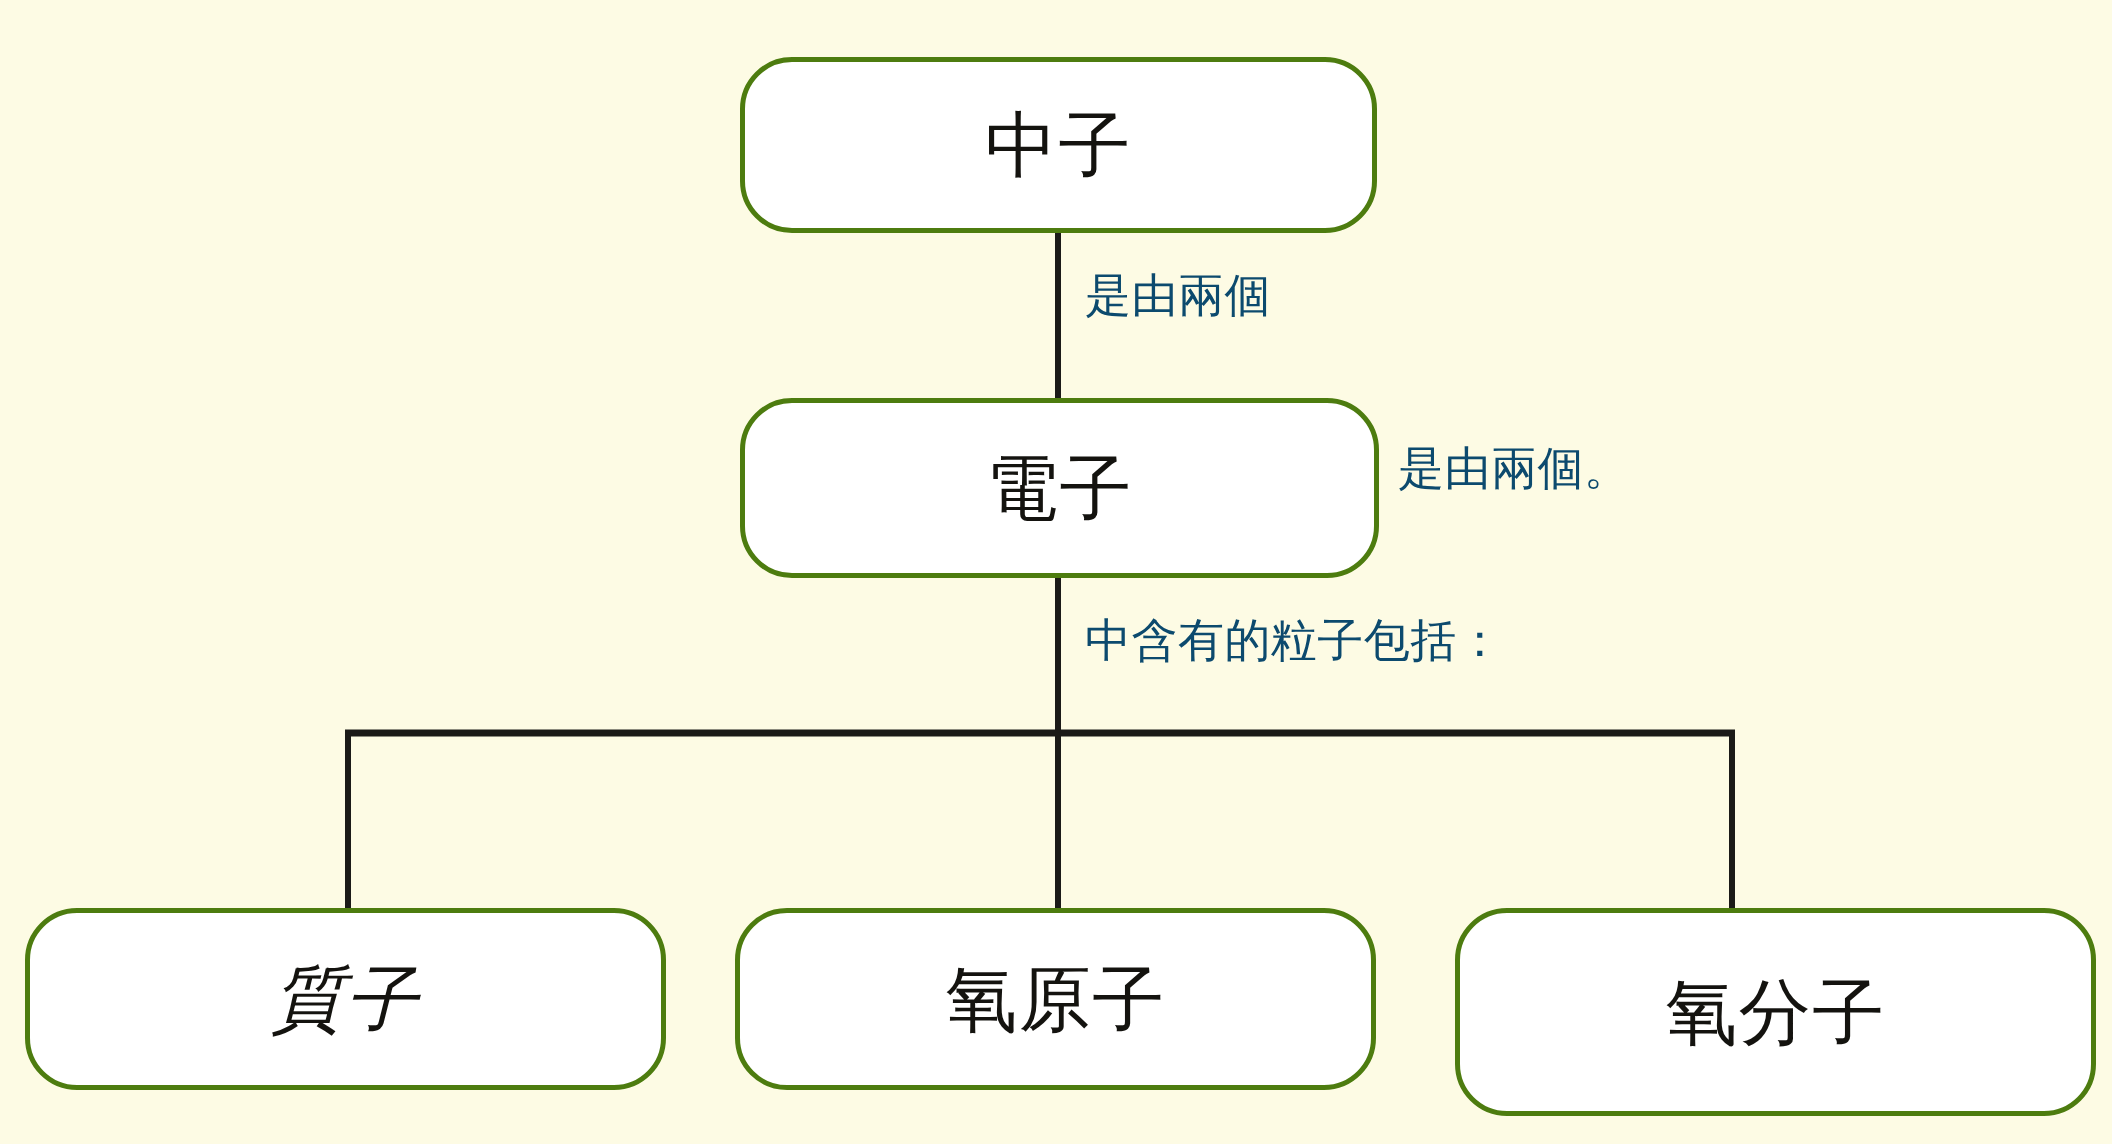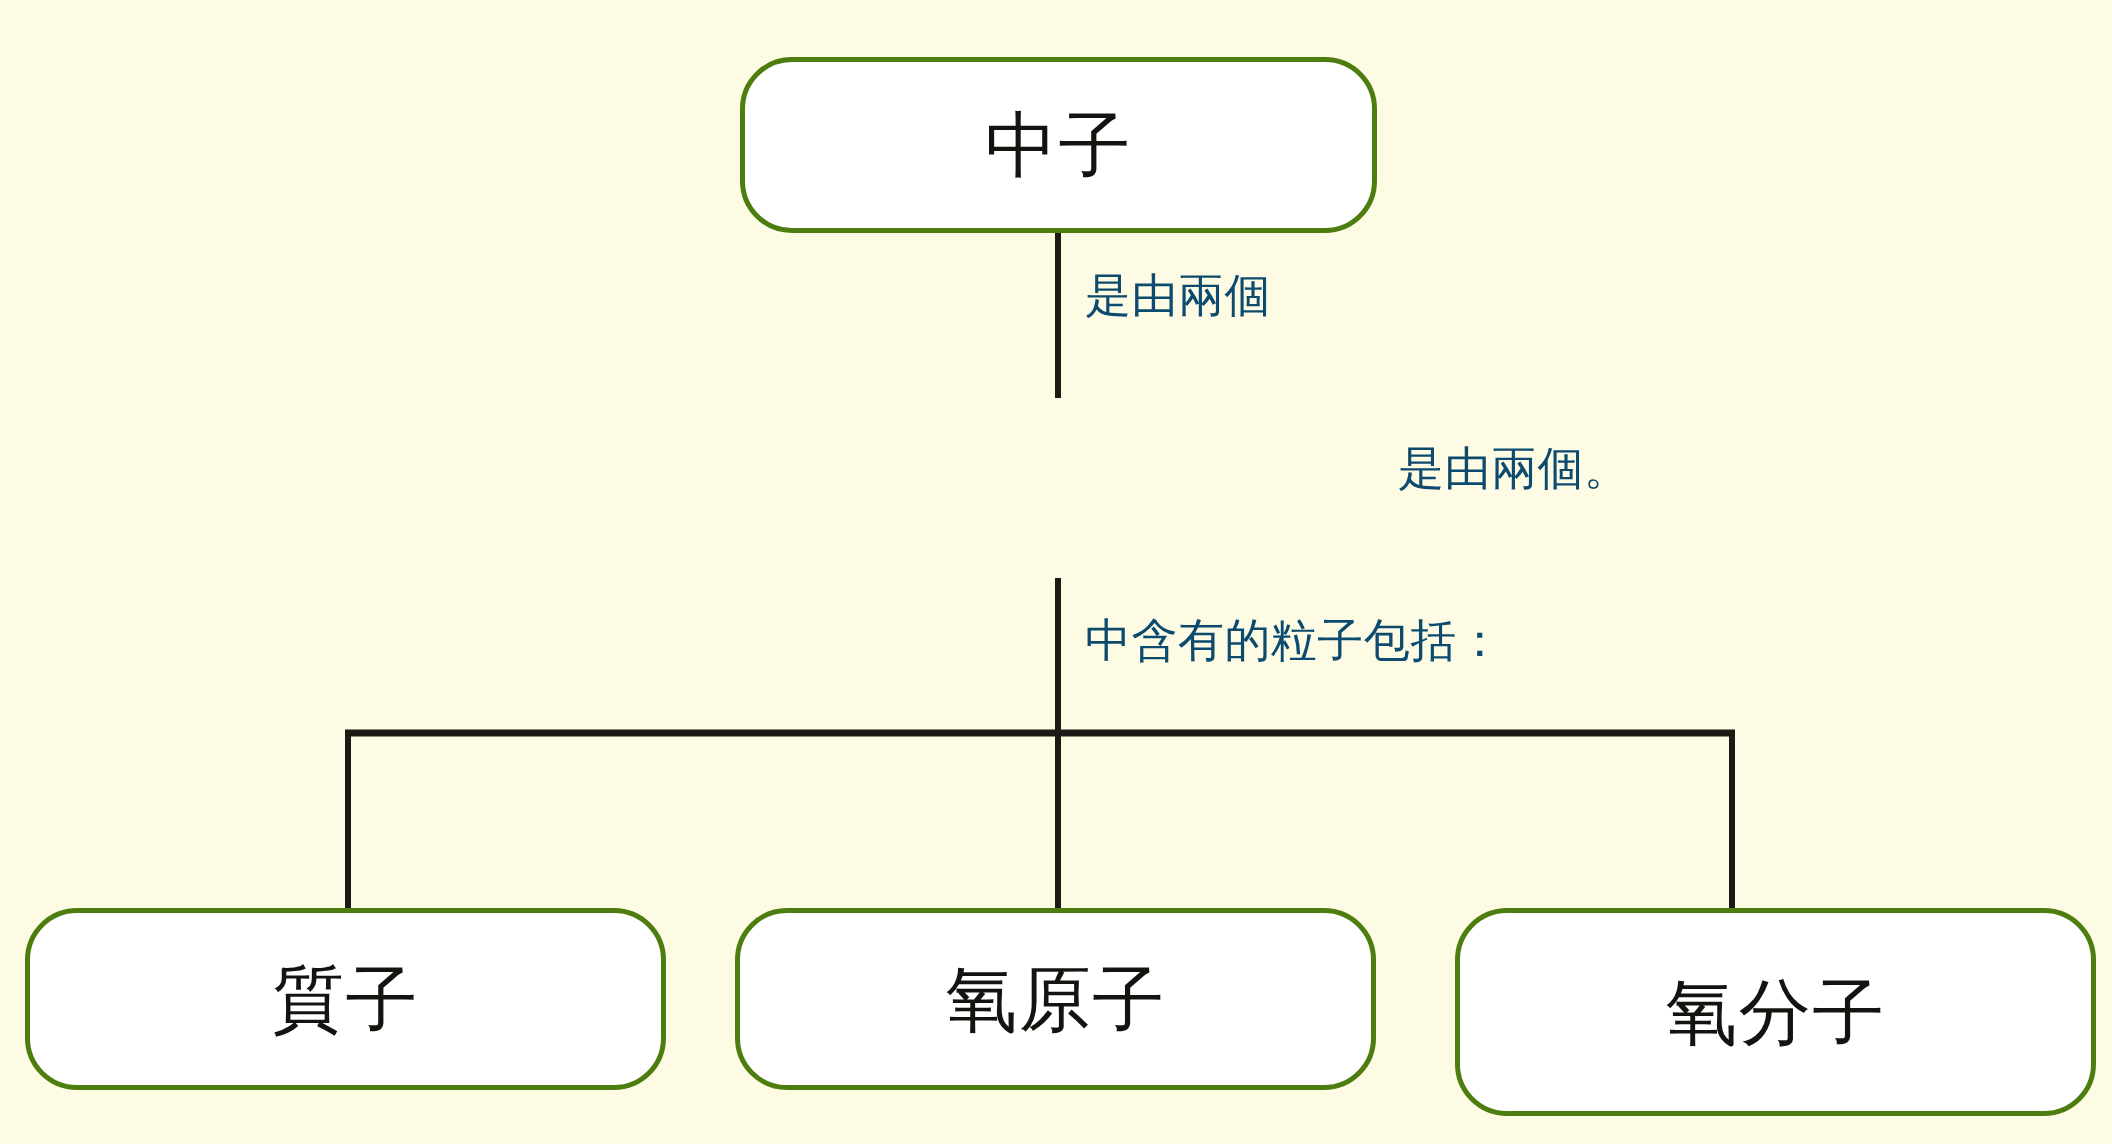--- a/index.html
+++ b/index.html
@@ -49,21 +49,21 @@
     font-size: 46px;
     line-height: 1;
     color: #0c4a6e;
     letter-spacing: 0.01em;
     white-space: nowrap;
   }
 
   
   #node-neutron  { left: 740px;  top: 57px;  width: 637px; height: 176px; }
   #node-electron { left: 740px;  top: 398px; width: 639px; height: 180px; }
-  #node-proton   { left: 25px;   top: 908px; width: 641px; height: 182px; }
+  #node-proton   { left: 25px;   top: 908px; width: 641px; height: 182px; font-style: italic; }
   #node-oxygen-atom     { left: 735px;  top: 908px; width: 641px; height: 182px; }
   #node-oxygen-molecule { left: 1455px; top: 908px; width: 641px; height: 208px; }
 
   
   #edge-label-1a { left: 1085px; top: 272px; }
   #edge-label-1b { left: 1398px; top: 445px; }
   #edge-label-2  { left: 1085px; top: 617px; }
 </style>
 </head>
 <body>
@@ -82,20 +82,23 @@
     <line x1="1058" y1="733" x2="1058" y2="910" stroke="#1b1a17" stroke-width="6"></line>
     <line x1="1732" y1="733" x2="1732" y2="910" stroke="#1b1a17" stroke-width="6"></line>
   </svg>
 
   <div class="node" id="node-neutron">
     <span class="node-label">中子</span>
   </div>
 
   <div class="edge-label" id="edge-label-1a">是由兩個</div>
 
+  <div class="node" id="node-electron">
+    <span class="node-label">電子</span>
+  </div>
 
   <div class="edge-label" id="edge-label-1b">是由兩個。</div>
 
   <div class="edge-label" id="edge-label-2">中含有的粒子包括：</div>
 
   <div class="node" id="node-proton">
     <span class="node-label">質子</span>
   </div>
 
   <div class="node" id="node-oxygen-atom">

